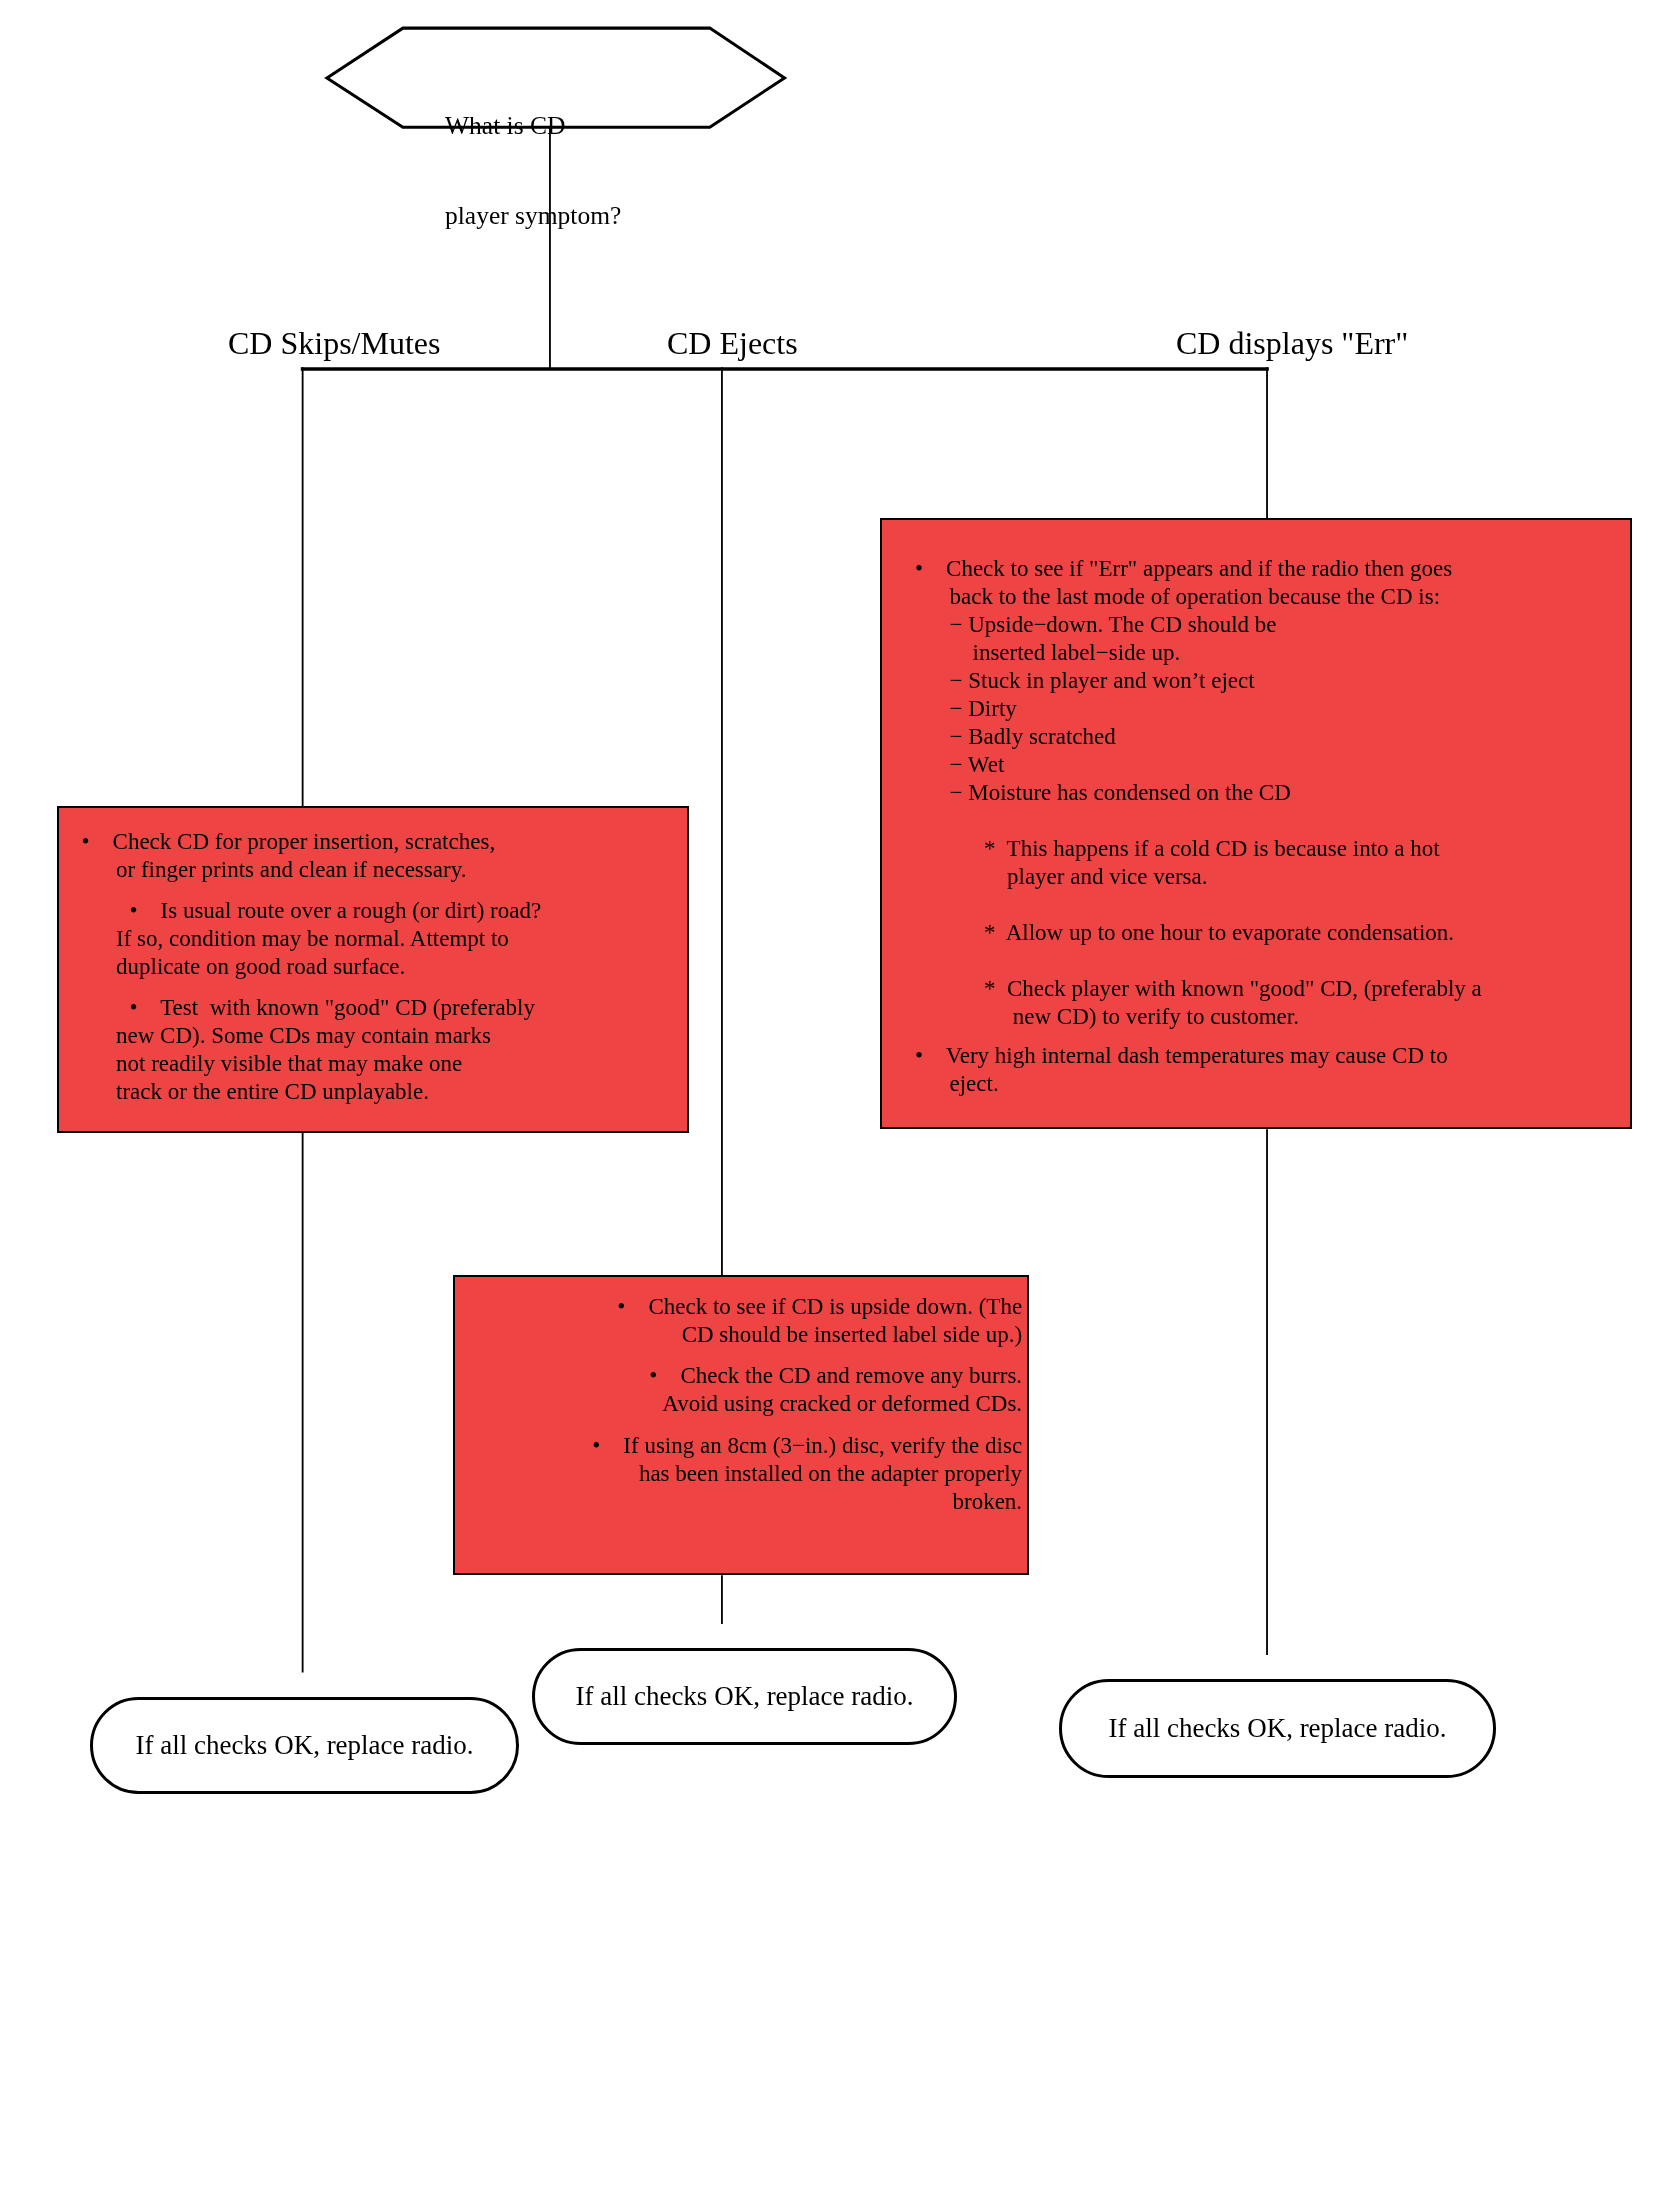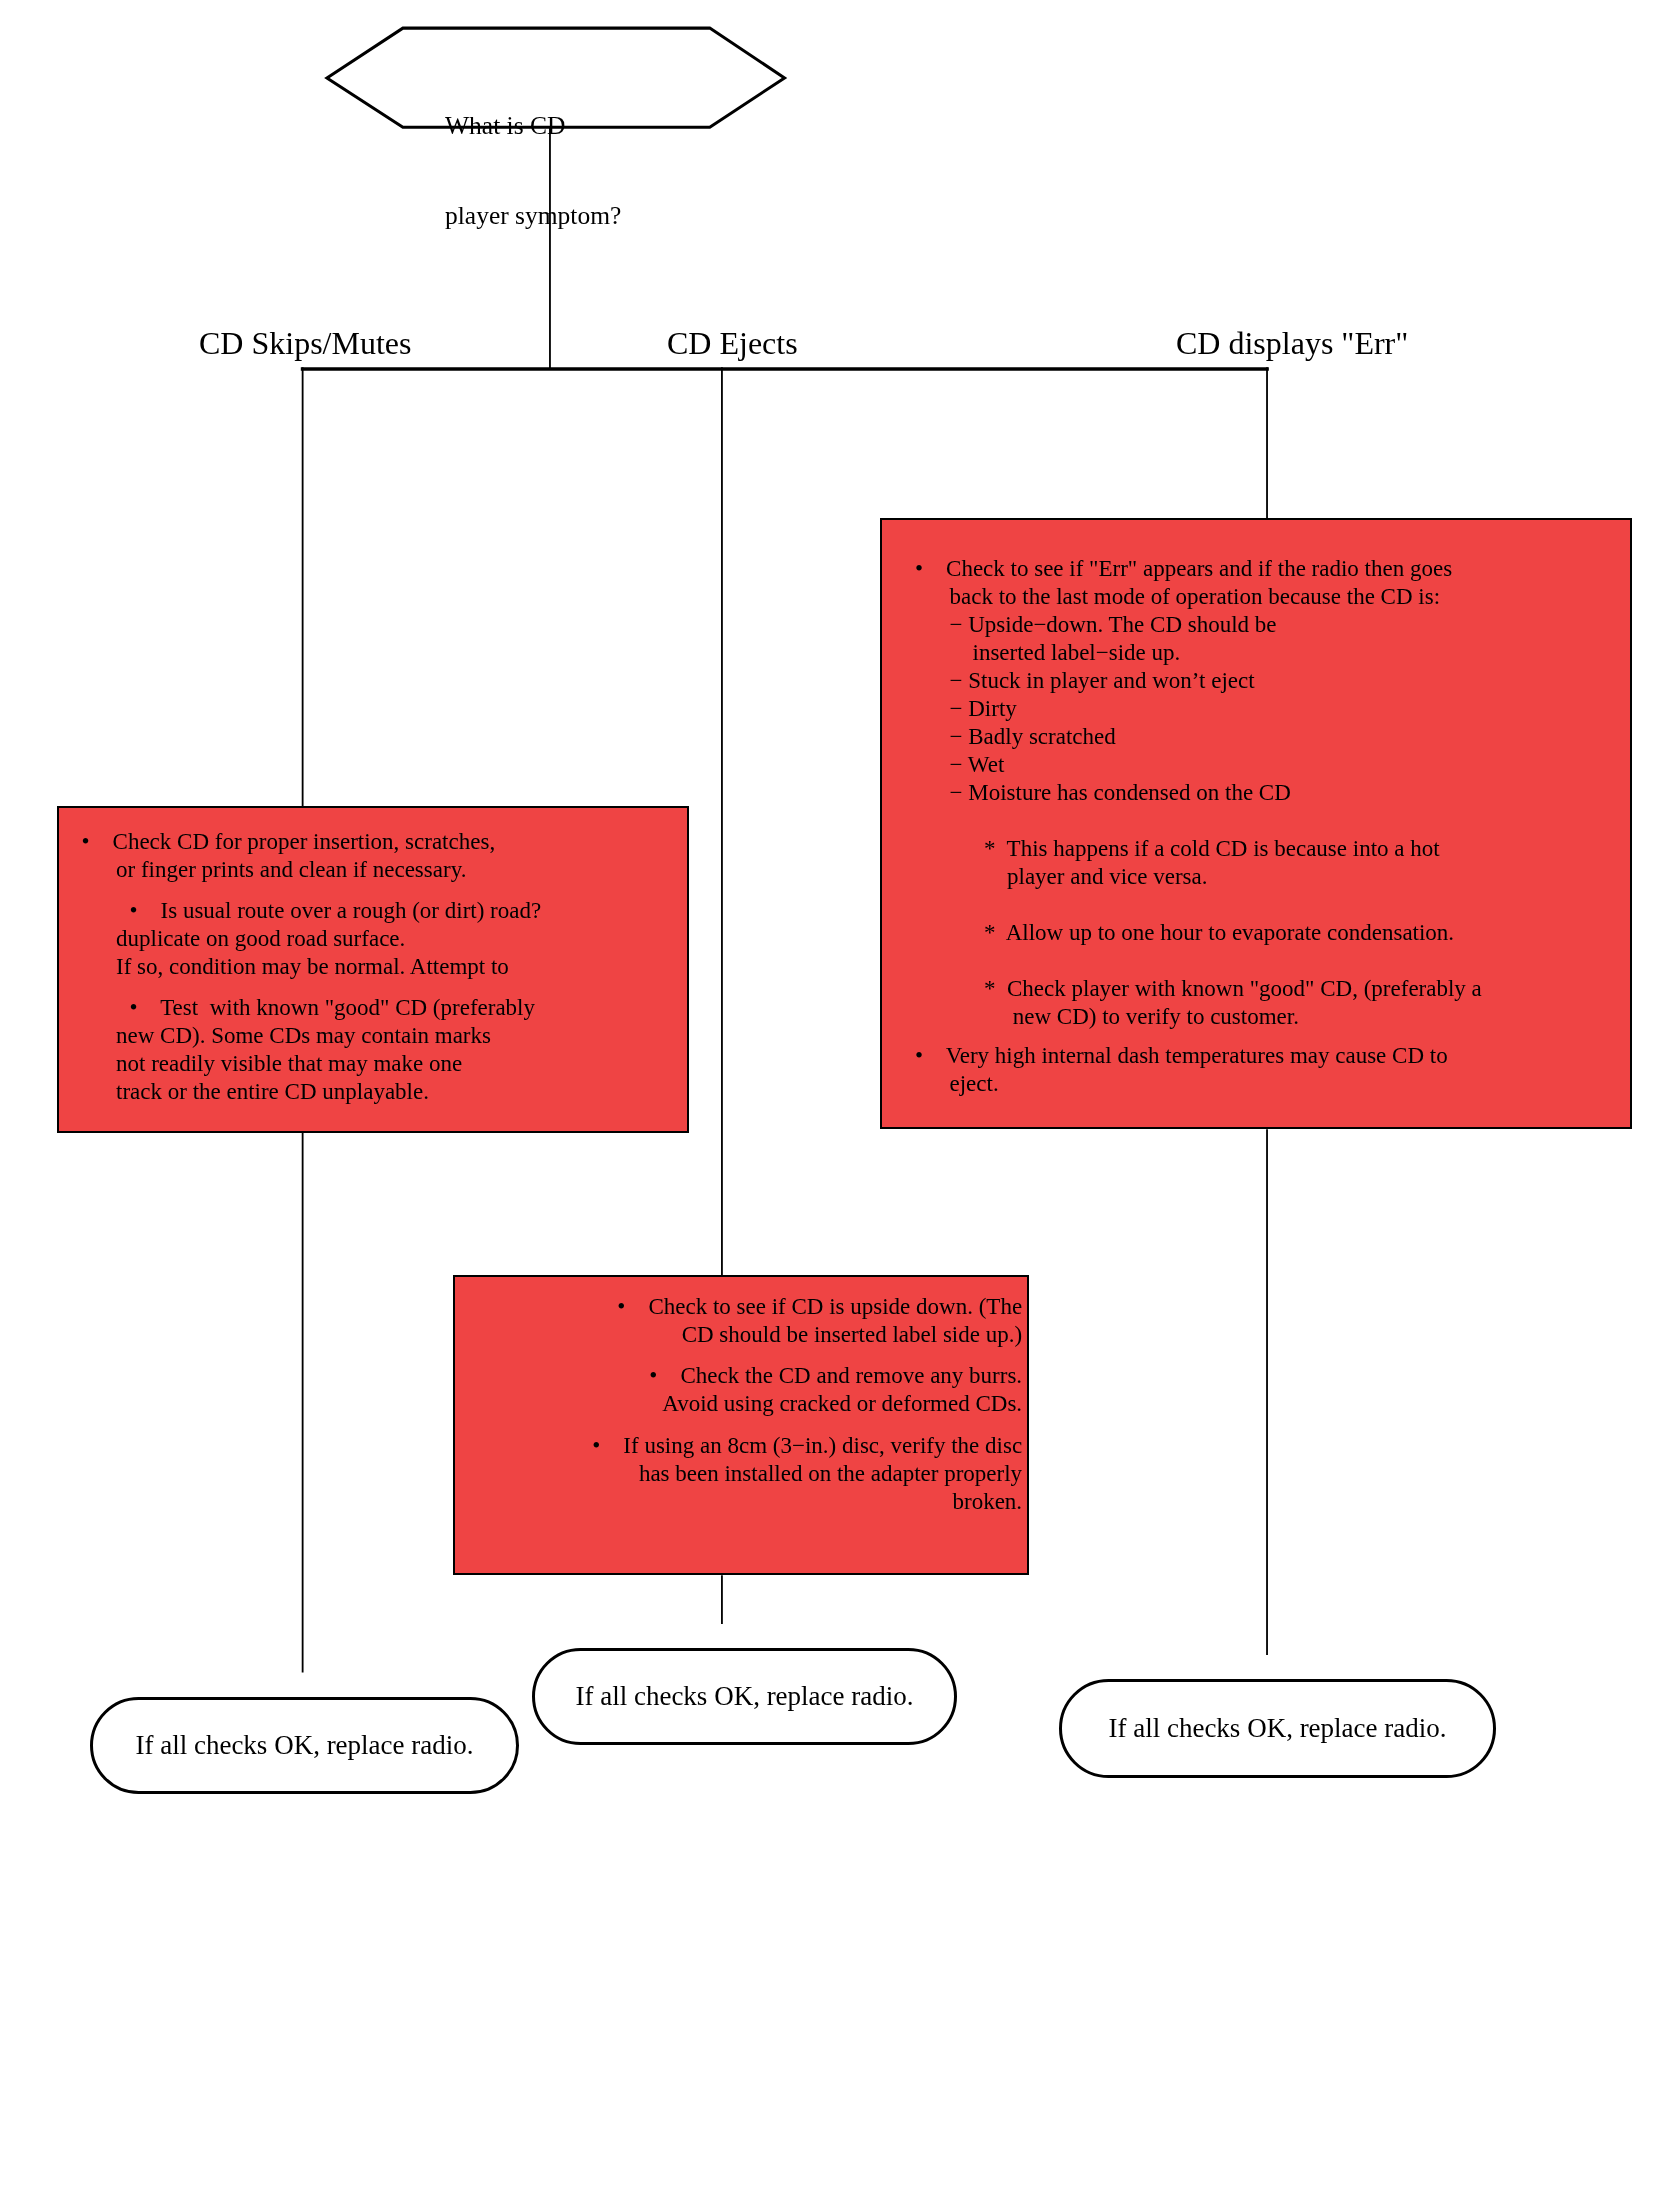--- a/index.html
+++ b/index.html
@@ -4,21 +4,21 @@
 <style>
   html,body{margin:0;padding:0;}
   body{
     width:1676px;height:2205px;position:relative;background:#ffffff;color:#000;
     font-family:"Liberation Serif","DejaVu Serif",serif;
   }
   .page{position:absolute;left:0;top:0;width:1676px;height:2205px;}
   svg.connectors{position:absolute;left:0;top:0;width:1676px;height:2205px;}
   .hex-text{position:absolute;left:445px;top:51px;font-size:25.5px;line-height:30px;white-space:pre;}
   .branch-label{position:absolute;top:325px;font-size:32px;white-space:pre;}
-  .lbl-skips{left:199px;text-align:center;}
+  .lbl-skips{left:228px;text-align:center;}
   .lbl-ejects{left:667px;}
   .lbl-err{left:1176px;}
   .box{position:absolute;border:2.4px solid #000;background:#ef4444;box-sizing:border-box;}
   .box-skips{left:57px;top:806px;width:632px;height:327px;padding:19.5px 4.9px 0 22.5px;}
   .box-ejects{left:453px;top:1275px;width:576px;height:300px;padding:16px 4.9px 0 20.7px;text-align:right;}
   .box-err{left:880px;top:518px;width:752px;height:611px;padding:35px 4.9px 0 33px;}
   .bline{white-space:pre-wrap;font-size:23px;line-height:28px;min-height:28px;}
   .gap{margin-top:13.4px;margin-left:48px;}
   .gap-sm{margin-top:11px;}
   .terminal{
@@ -59,22 +59,22 @@
   </div>
 
   <div class="branch-label lbl-skips">CD Skips/Mutes</div>
   <div class="branch-label lbl-ejects">CD Ejects</div>
   <div class="branch-label lbl-err">CD displays "Err"</div>
 
   <div class="box box-skips">
     <div class="bline">•    Check CD for proper insertion, scratches,</div>
     <div class="bline">      or finger prints and clean if necessary.</div>
     <div class="bline gap">•    Is usual route over a rough (or dirt) road?</div>
+    <div class="bline">      If so, condition may be normal. Attempt to</div>
     <div class="bline">      duplicate on good road surface.</div>
-    <div class="bline">      If so, condition may be normal. Attempt to</div>
     <div class="bline gap">•    Test  with known "good" CD (preferably</div>
     <div class="bline">      new CD). Some CDs may contain marks</div>
     <div class="bline">      not readily visible that may make one</div>
     <div class="bline">      track or the entire CD unplayable.</div>
   </div>
 
   <div class="box box-err">
     <div class="bline">•    Check to see if "Err" appears and if the radio then goes</div>
     <div class="bline">      back to the last mode of operation because the CD is:</div>
     <div class="bline">      − Upside−down. The CD should be</div>

